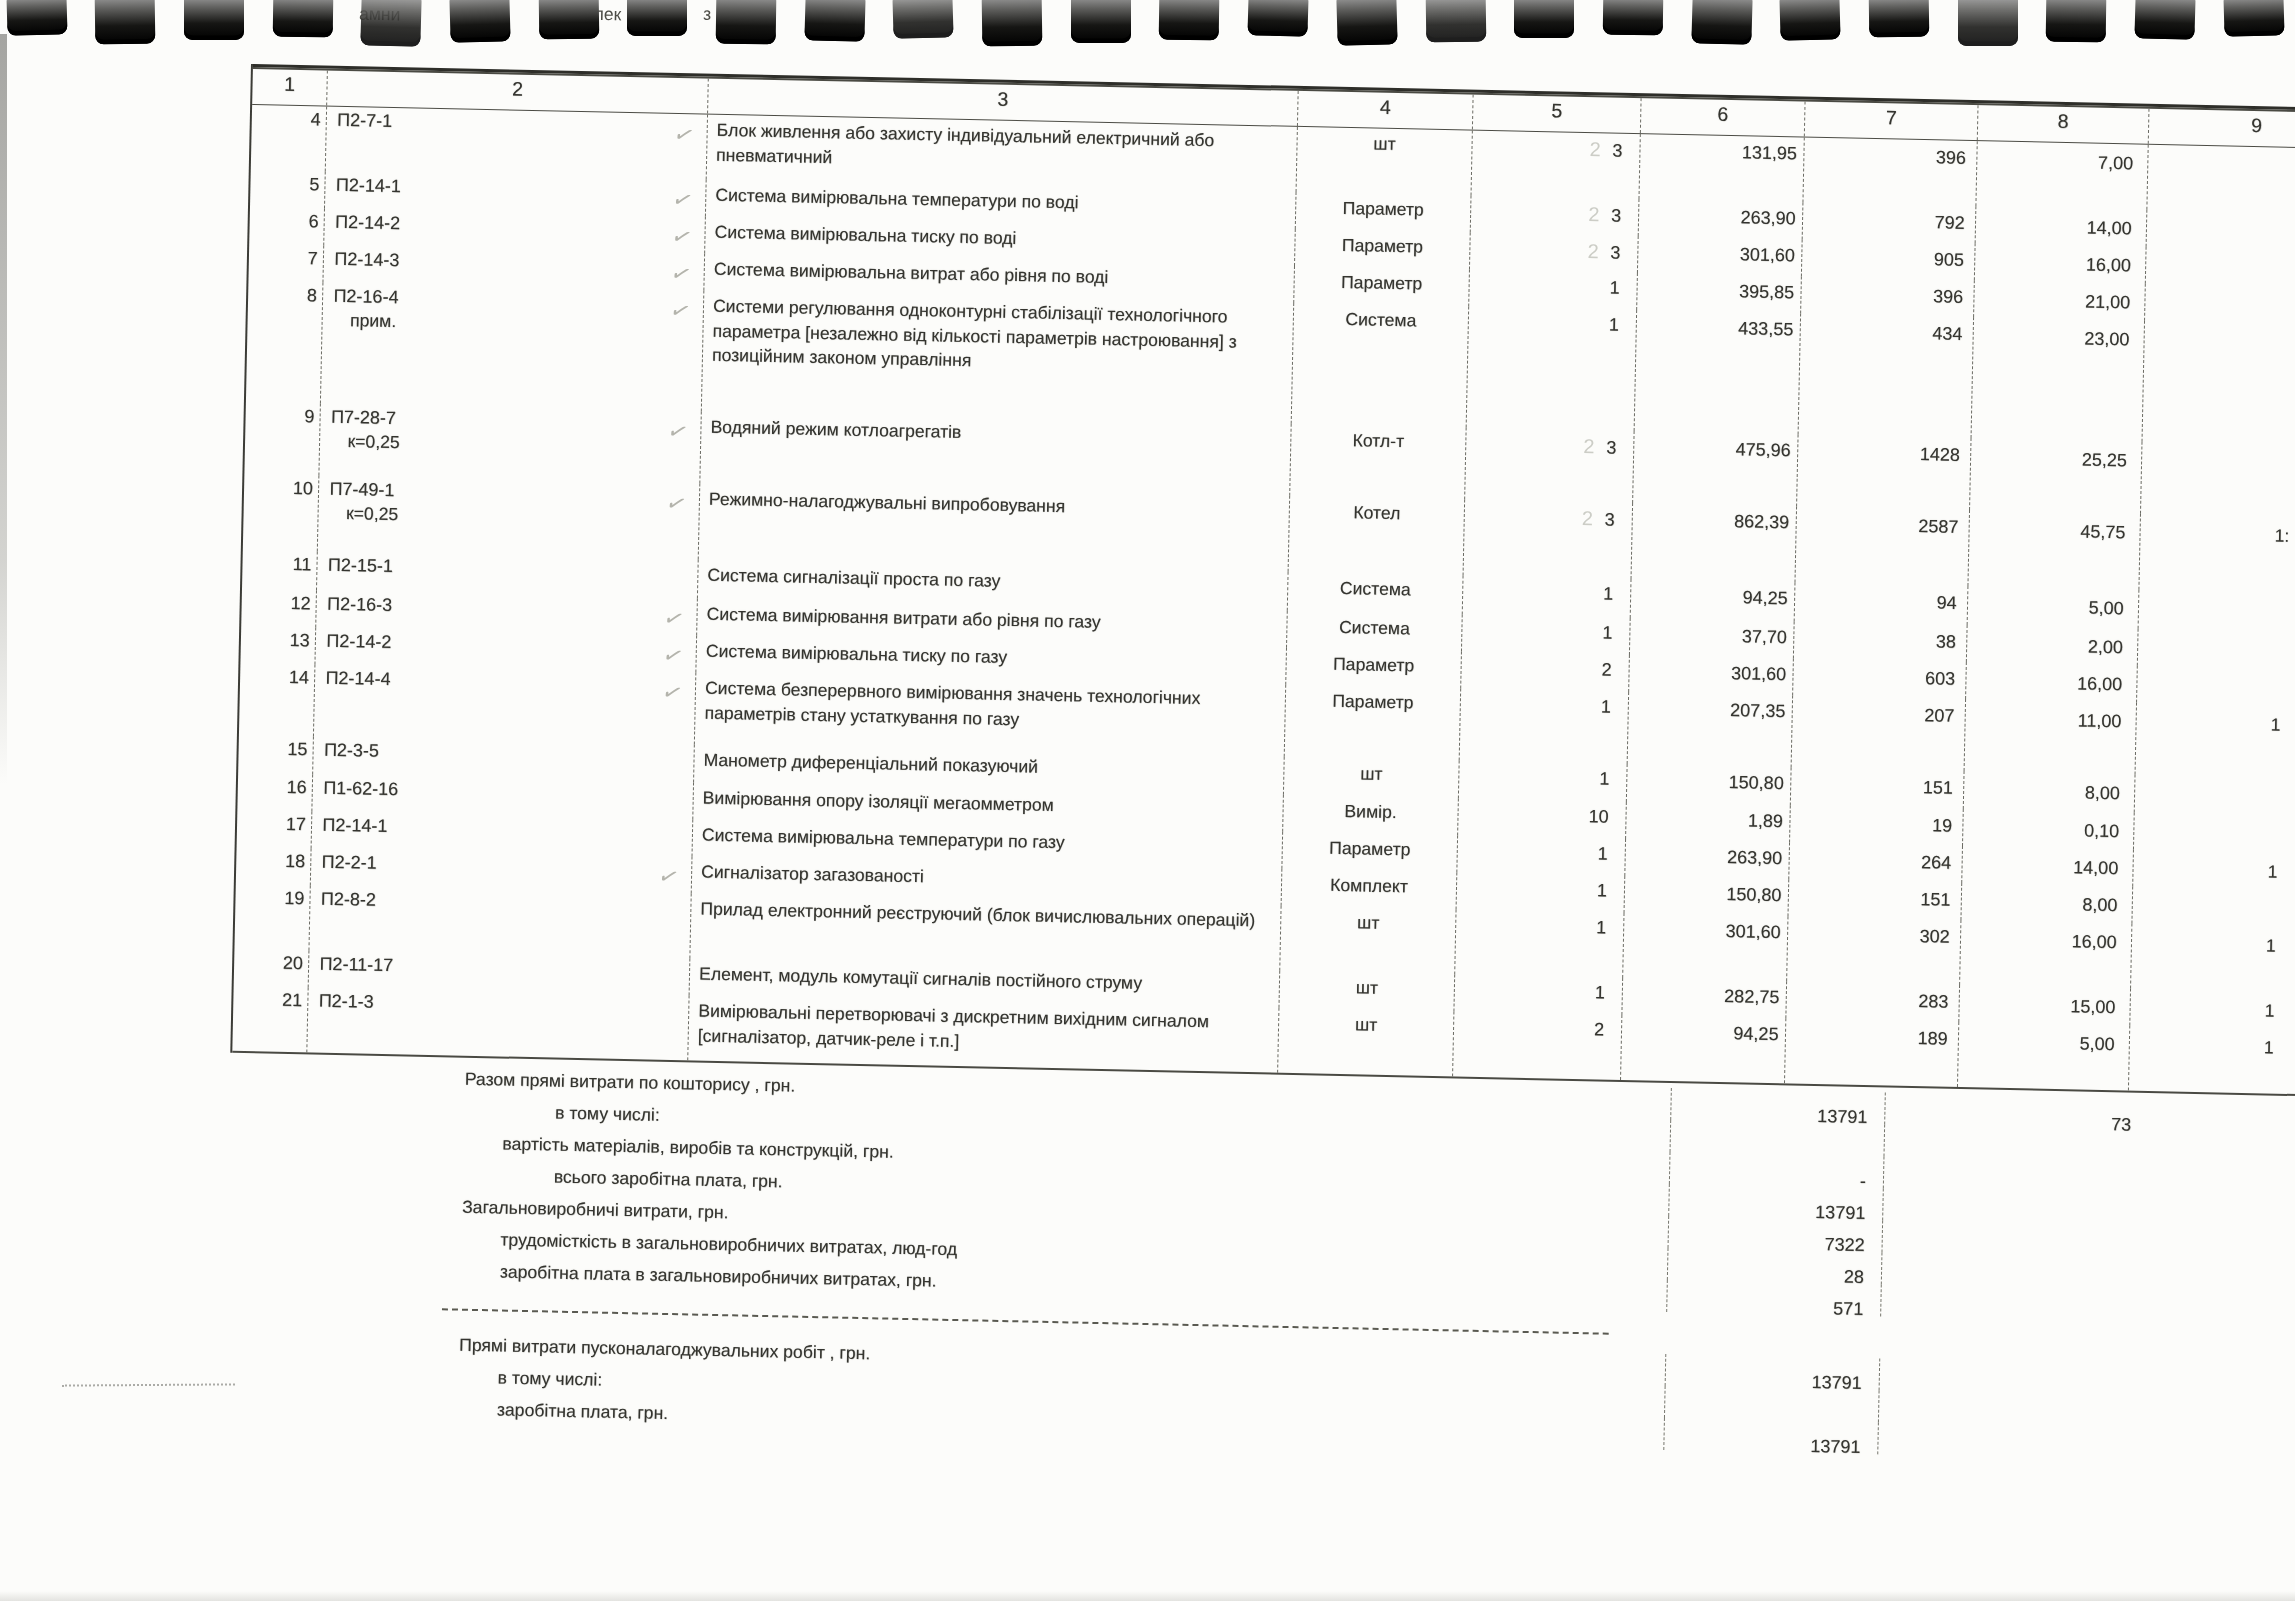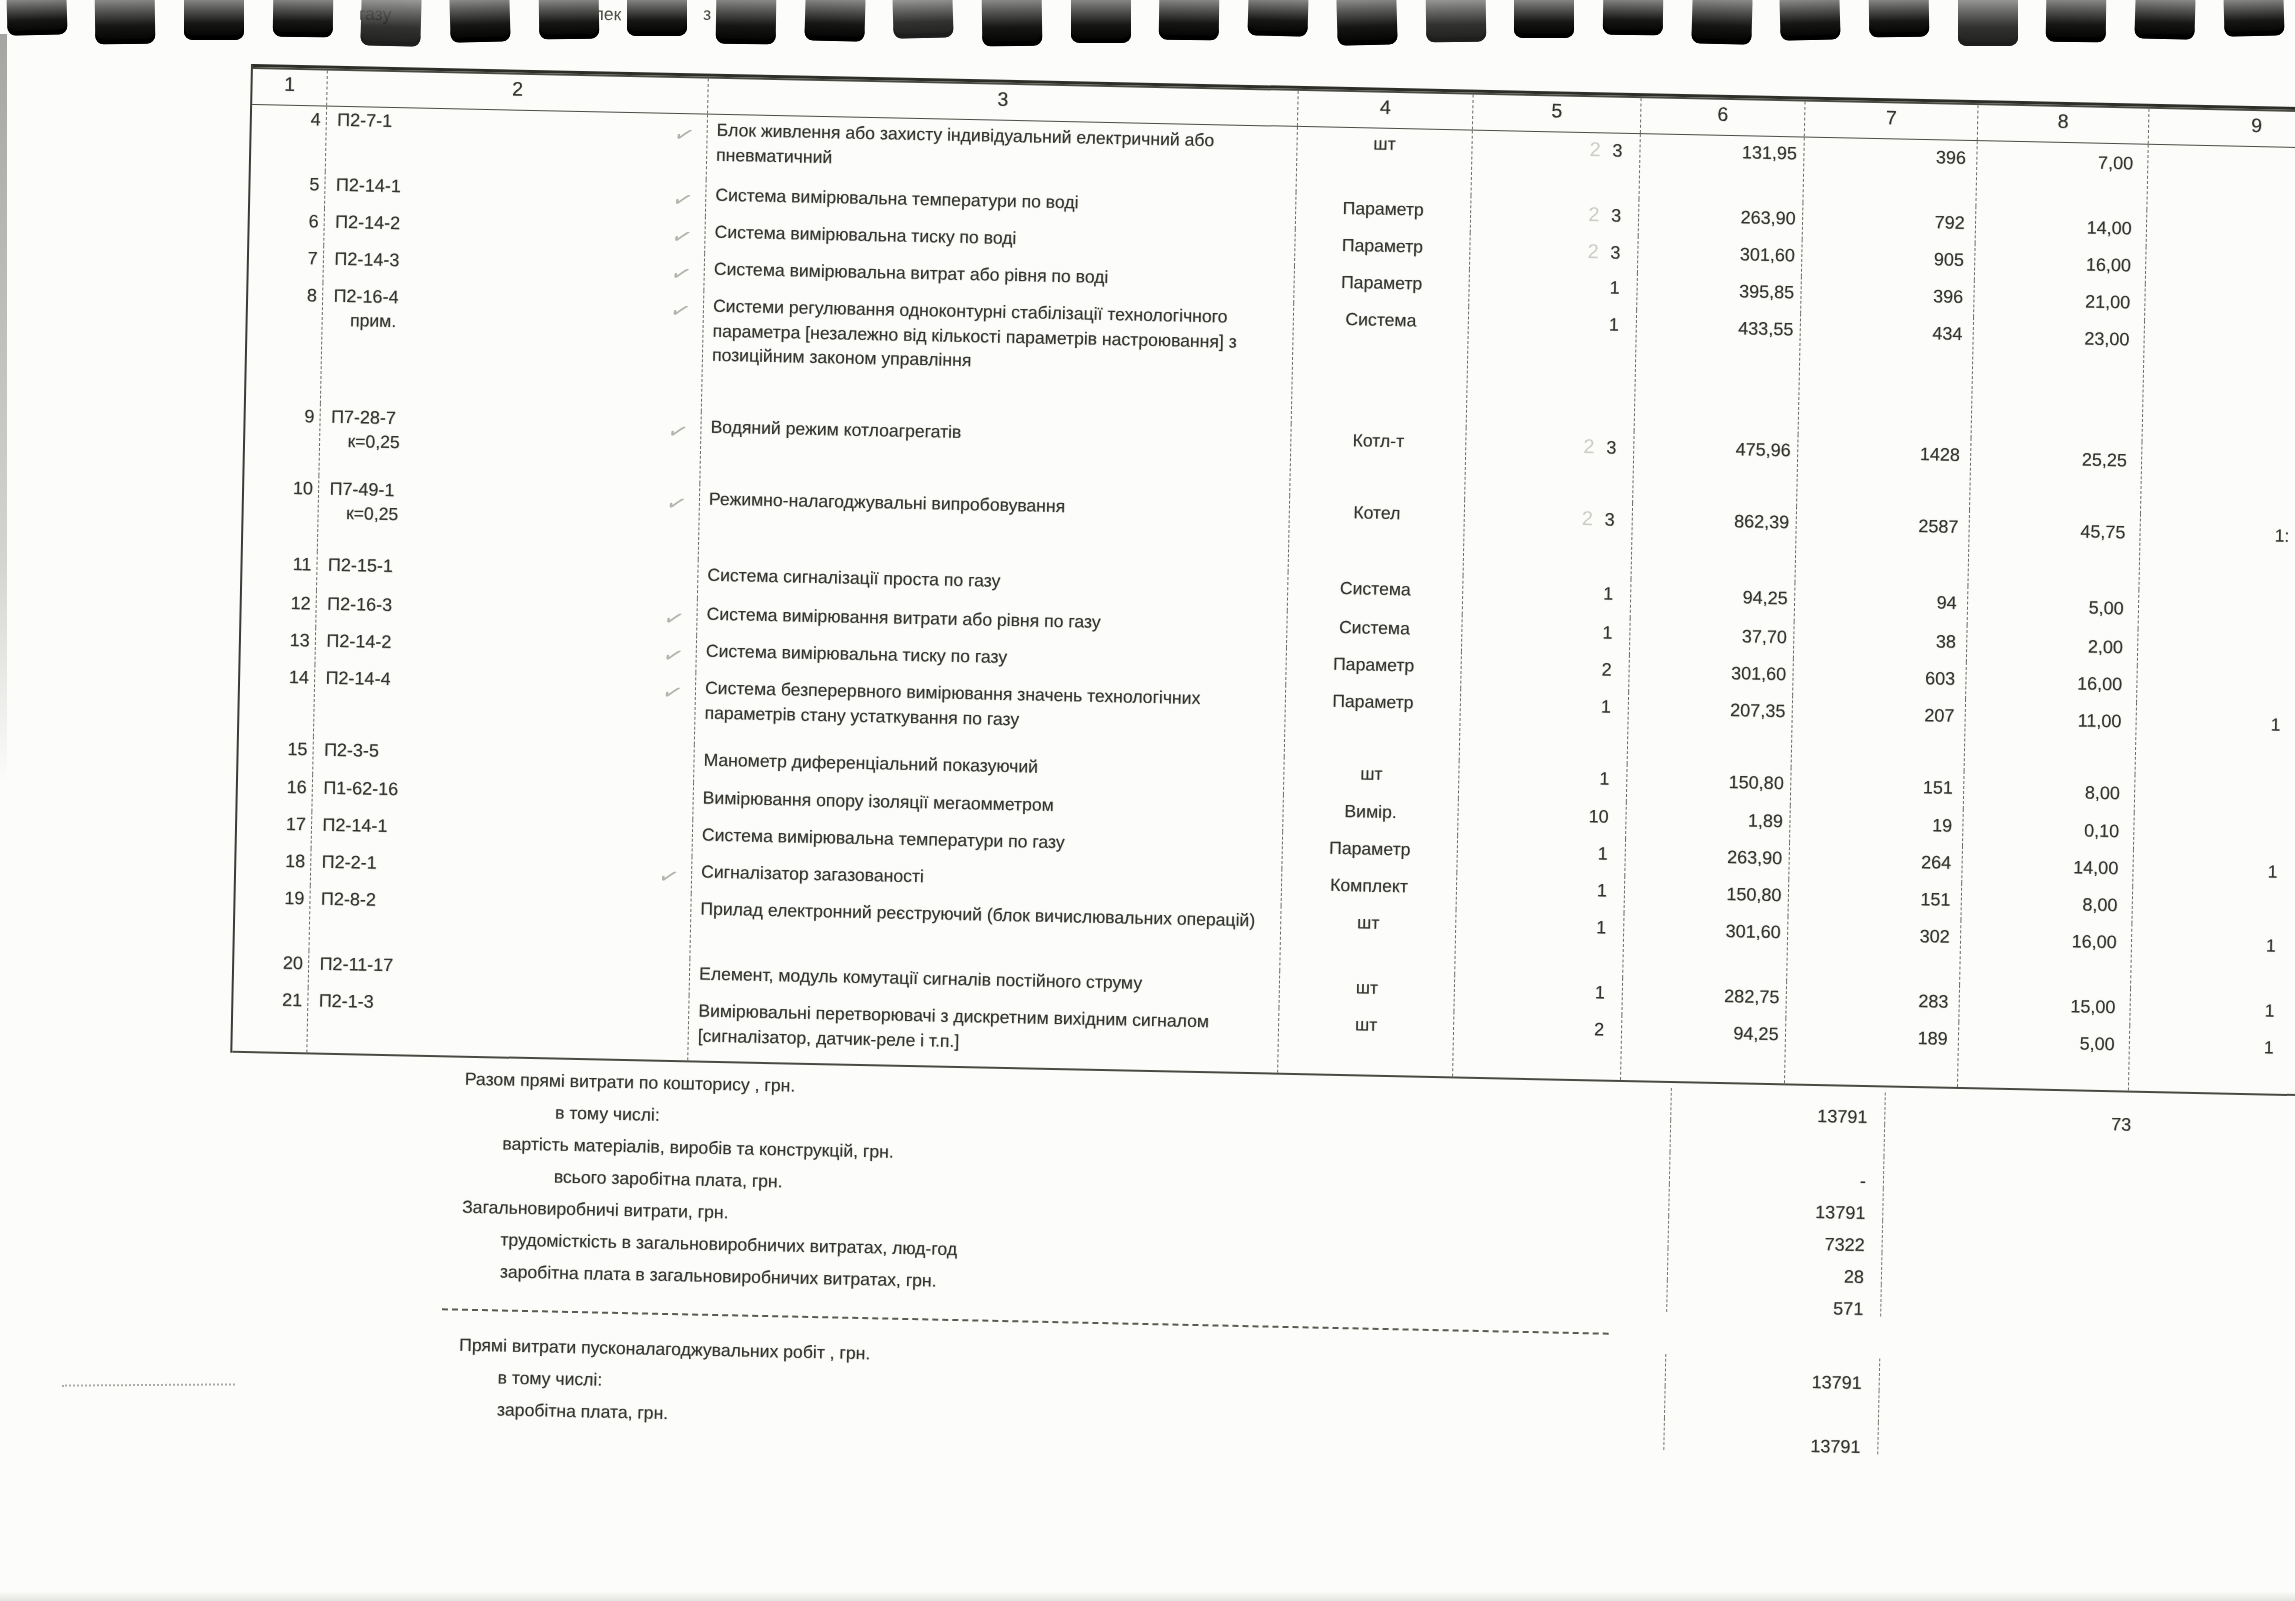--- a/index.html
+++ b/index.html
@@ -64,21 +64,21 @@
   .sval span{display:inline-block;transform:translateY(15px);}
   .sc9{font-size:18px;padding-left:30px;}
   .sc9 span{display:inline-block;transform:translateY(17px);}
   .sep-line{width:1167px;height:0;border-top:2.6px dashed #5a5a51;margin:22px 0 18px -18px;}
 </style>
 </head>
 <body>
 
 <div class="scan-page">
   <div class="top-fragments" id="top-fragments">
-      <span style="left: 359px;">газу</span>
+      <span style="left: 359px;">амни</span>
       <span style="left: 584px;">плек</span>
       <span style="left: 703px;">з  ( 2</span>
     </div>
   <div class="binding" id="binding">
       <div class="tooth" style="left: 6.5px; height: 39px; transform: rotate(-1.6deg);"></div>
       <div class="tooth" style="left: 95px; height: 48px; transform: rotate(-0.8deg);"></div>
       <div class="tooth" style="left: 184px; height: 44px; transform: rotate(0deg);"></div>
       <div class="tooth" style="left: 273px; height: 41px; transform: rotate(0.8deg);"></div>
       <div class="tooth" style="left: 361px; height: 50px; transform: rotate(1.6deg); opacity: 0.88;"></div>
       <div class="tooth" style="left: 450px; height: 46px; transform: rotate(-1.6deg);"></div>

